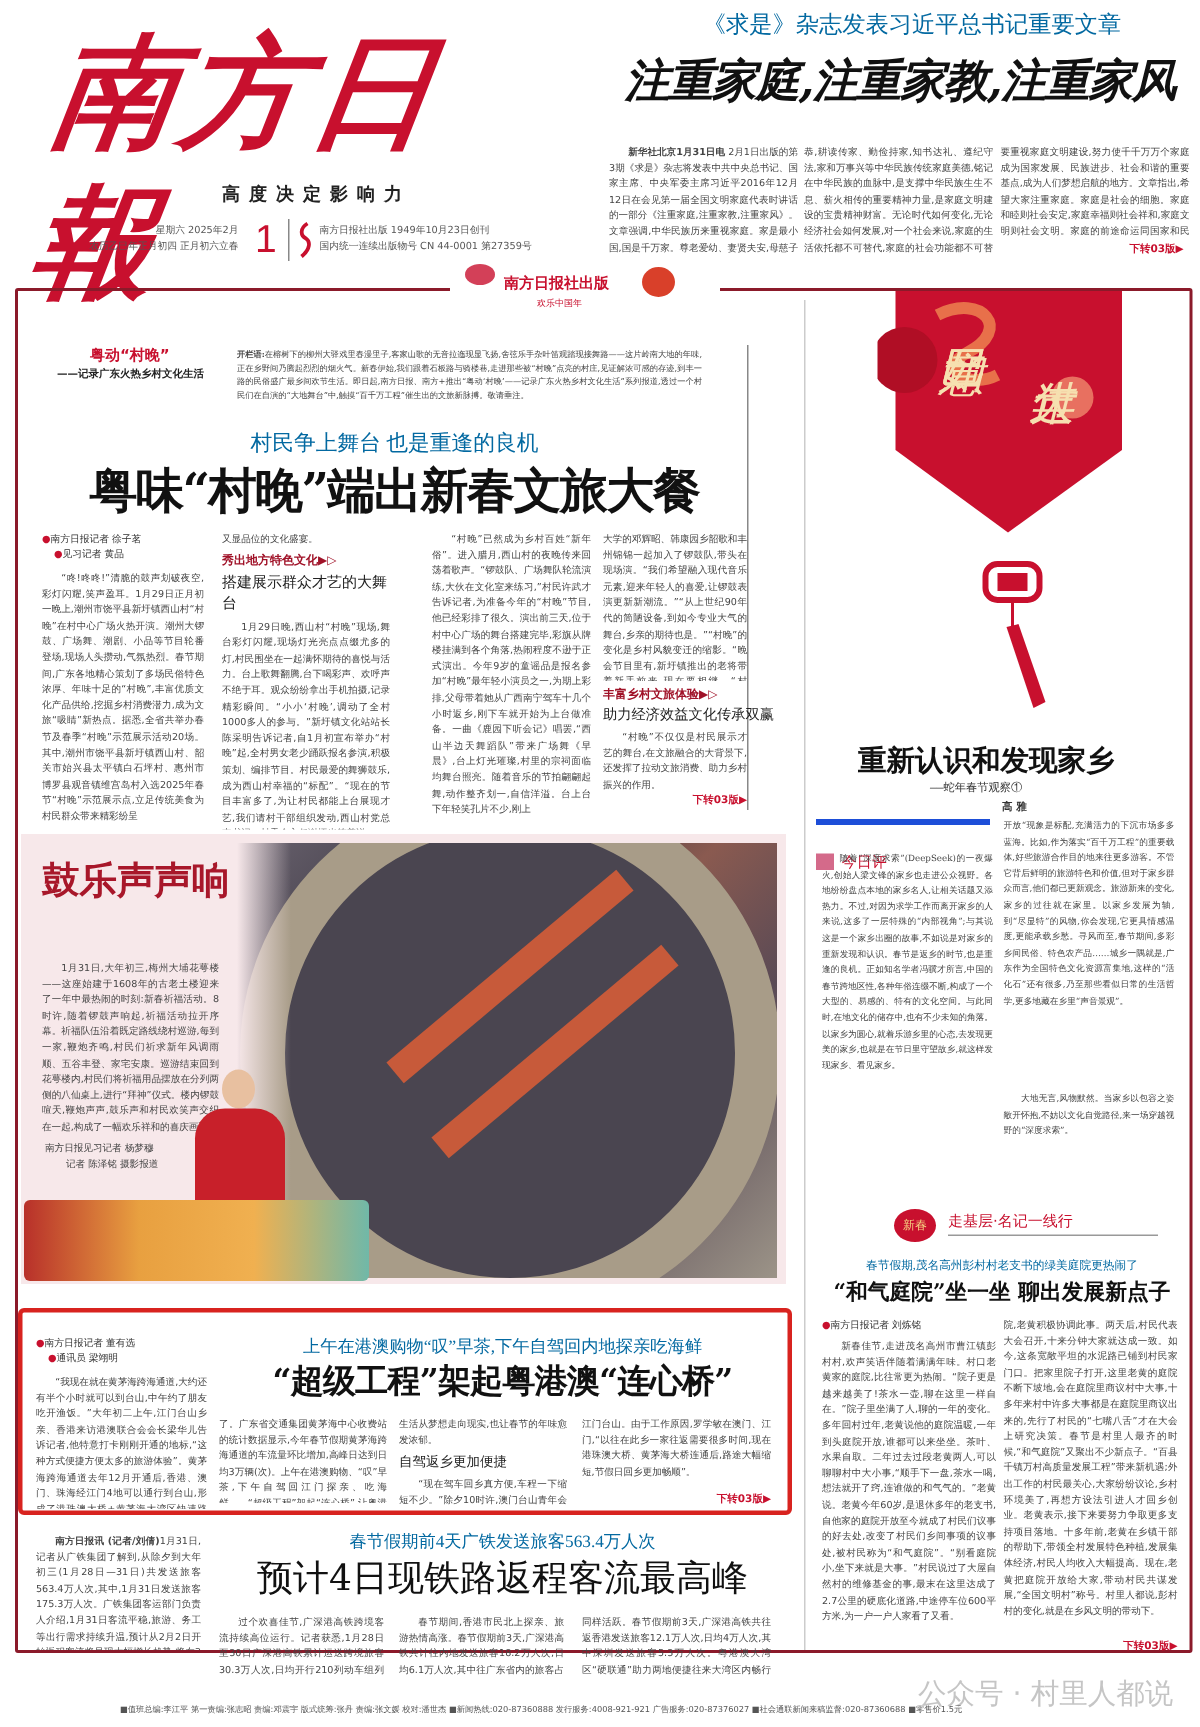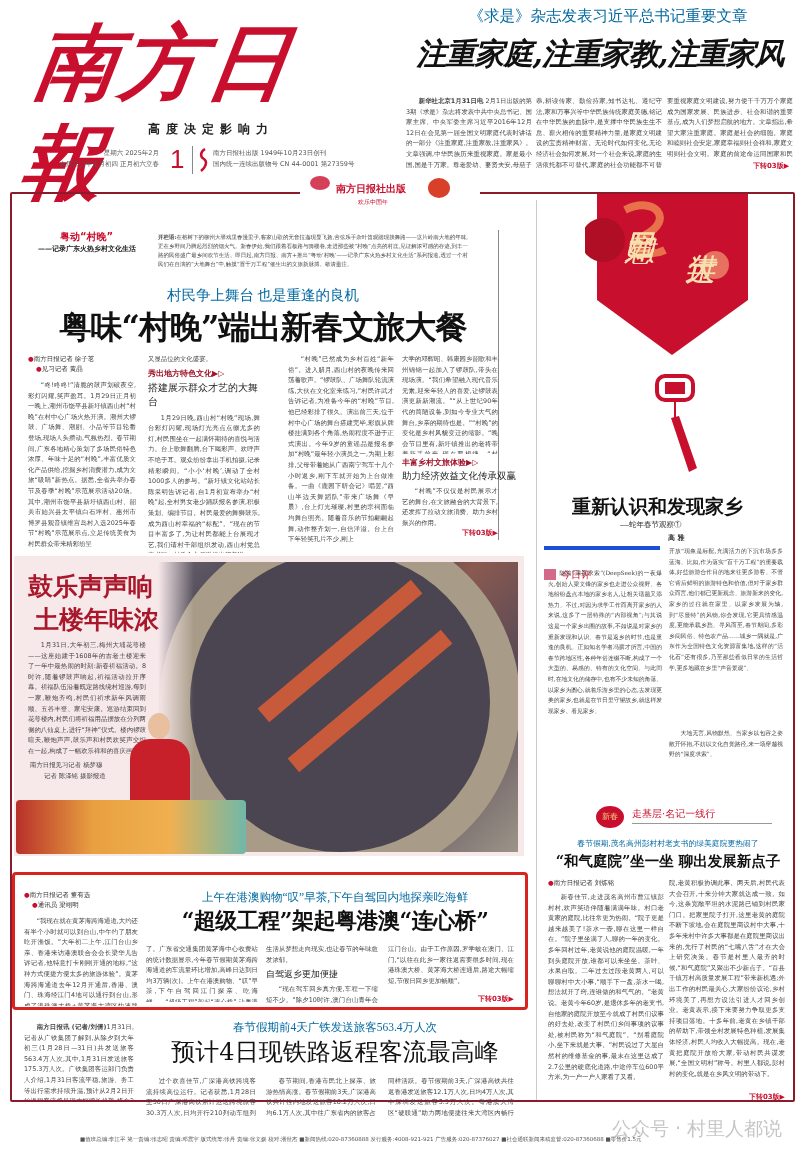--- a/index.html
+++ b/index.html
@@ -106,21 +106,20 @@
 
 <div class="abs" style="left:14px;top:556px;width:510px;height:300px;background:#f7e8ea;"></div>
 <div class="abs photo" style="left:150px;top:562px;width:368px;height:290px;overflow:hidden;">
   <div class="ring" style="position:absolute;left:10px;top:-40px;width:360px;height:360px;background:#4a4550;"></div>
   <div style="position:absolute;left:90px;top:80px;width:200px;height:18px;background:#c75a3a;transform:rotate(-40deg);"></div>
   <div style="position:absolute;left:120px;top:130px;width:200px;height:18px;background:#c75a3a;transform:rotate(-40deg);"></div>
 </div>
 <div class="abs" style="left:14px;top:556px;width:180px;height:300px;background:linear-gradient(90deg,#f7e8ea 80%,rgba(247,232,234,0));"></div>
 <div class="abs headline" style="left:28px;top:570px;font-size:25px;color:#a8172a;line-height:33px;">
   <div>鼓乐声声响</div>
-  <div style="padding-left:6px;">土楼年味浓</div>
 </div>
 <div class="abs body-text" style="left:28px;top:640px;width:118px;height:128px;overflow:hidden;">
   <p>1月31日,大年初三,梅州大埔花萼楼——这座始建于1608年的古老土楼迎来了一年中最热闹的时刻:新春祈福活动。8时许,随着锣鼓声响起,祈福活动拉开序幕。祈福队伍沿着既定路线绕村巡游,每到一家,鞭炮齐鸣,村民们祈求新年风调雨顺、五谷丰登、家宅安康。巡游结束回到花萼楼内,村民们将祈福用品摆放在分列两侧的八仙桌上,进行“拜神”仪式。楼内锣鼓喧天,鞭炮声声,鼓乐声和村民欢笑声交织在一起,构成了一幅欢乐祥和的喜庆画面。</p>
 </div>
 <div class="abs body-text" style="left:30px;top:760px;width:120px;">
   <div>南方日报见习记者 杨梦穆</div>
   <div style="padding-left:14px;">记者 陈泽铭 摄影报道</div>
 </div>
 <div class="abs" style="left:130px;top:705px;width:60px;height:110px;">
   <div style="position:absolute;left:18px;top:8px;width:22px;height:26px;border-radius:50%;background:#e8c0a0;"></div>

